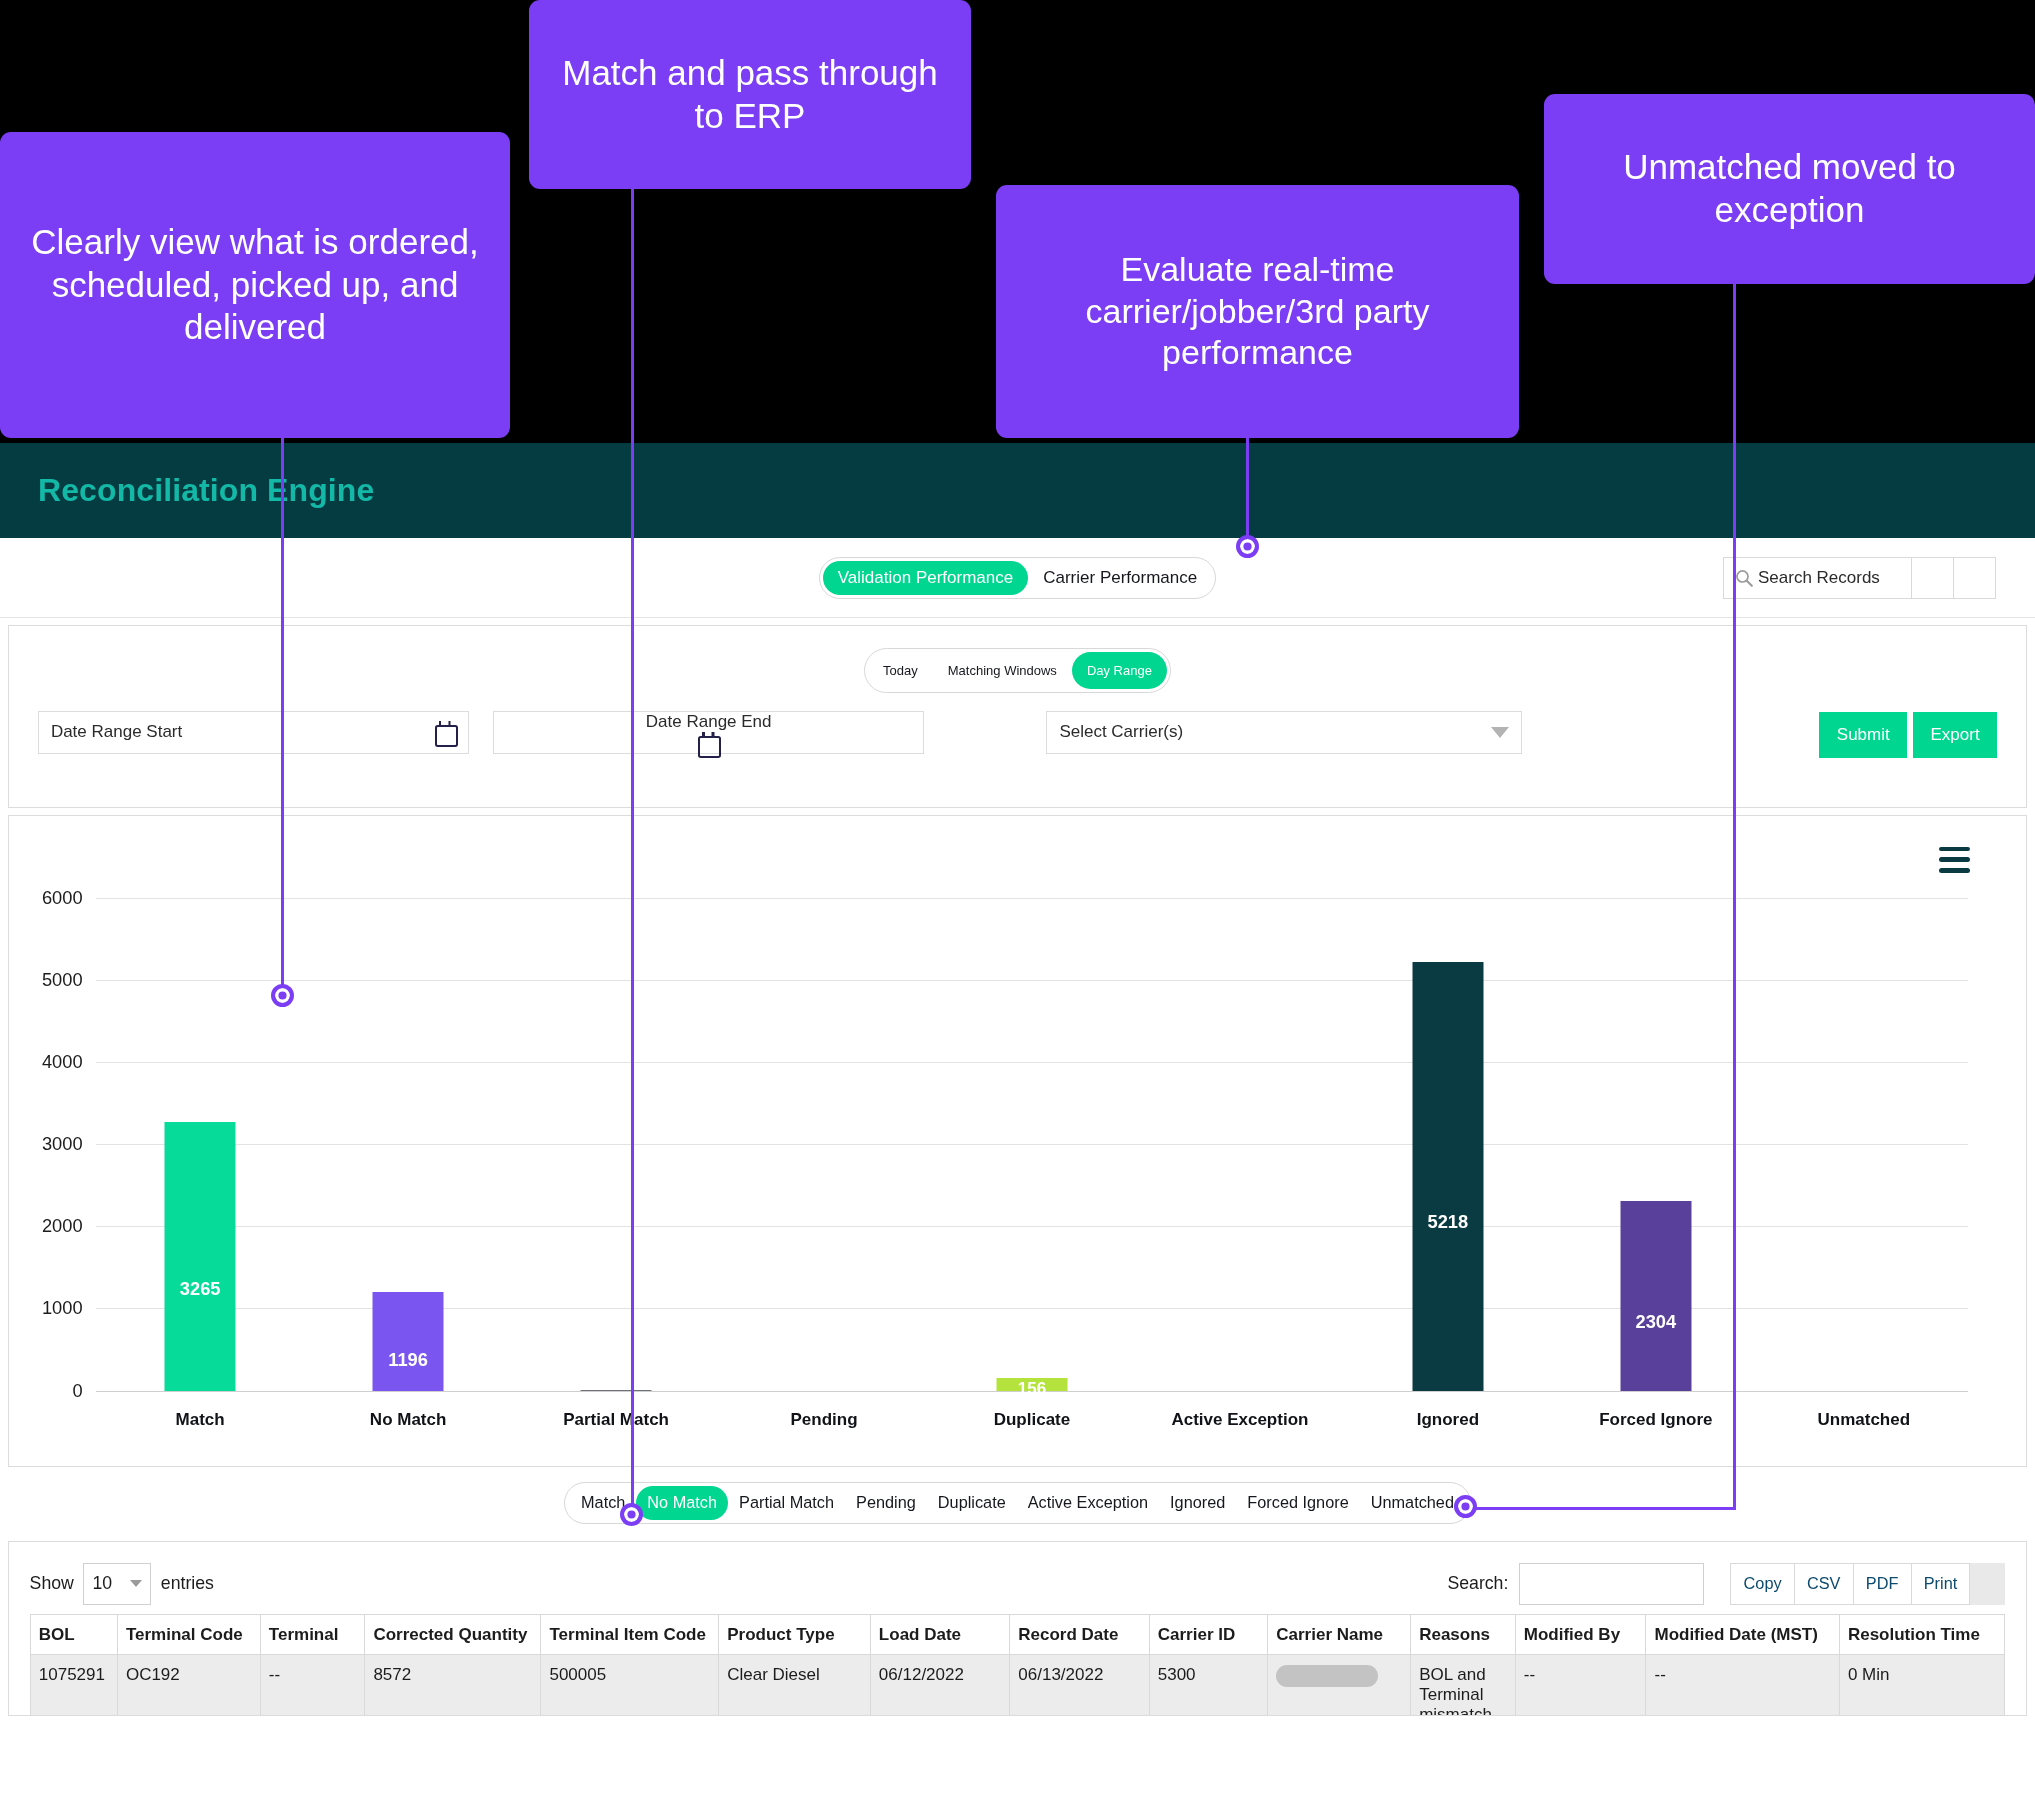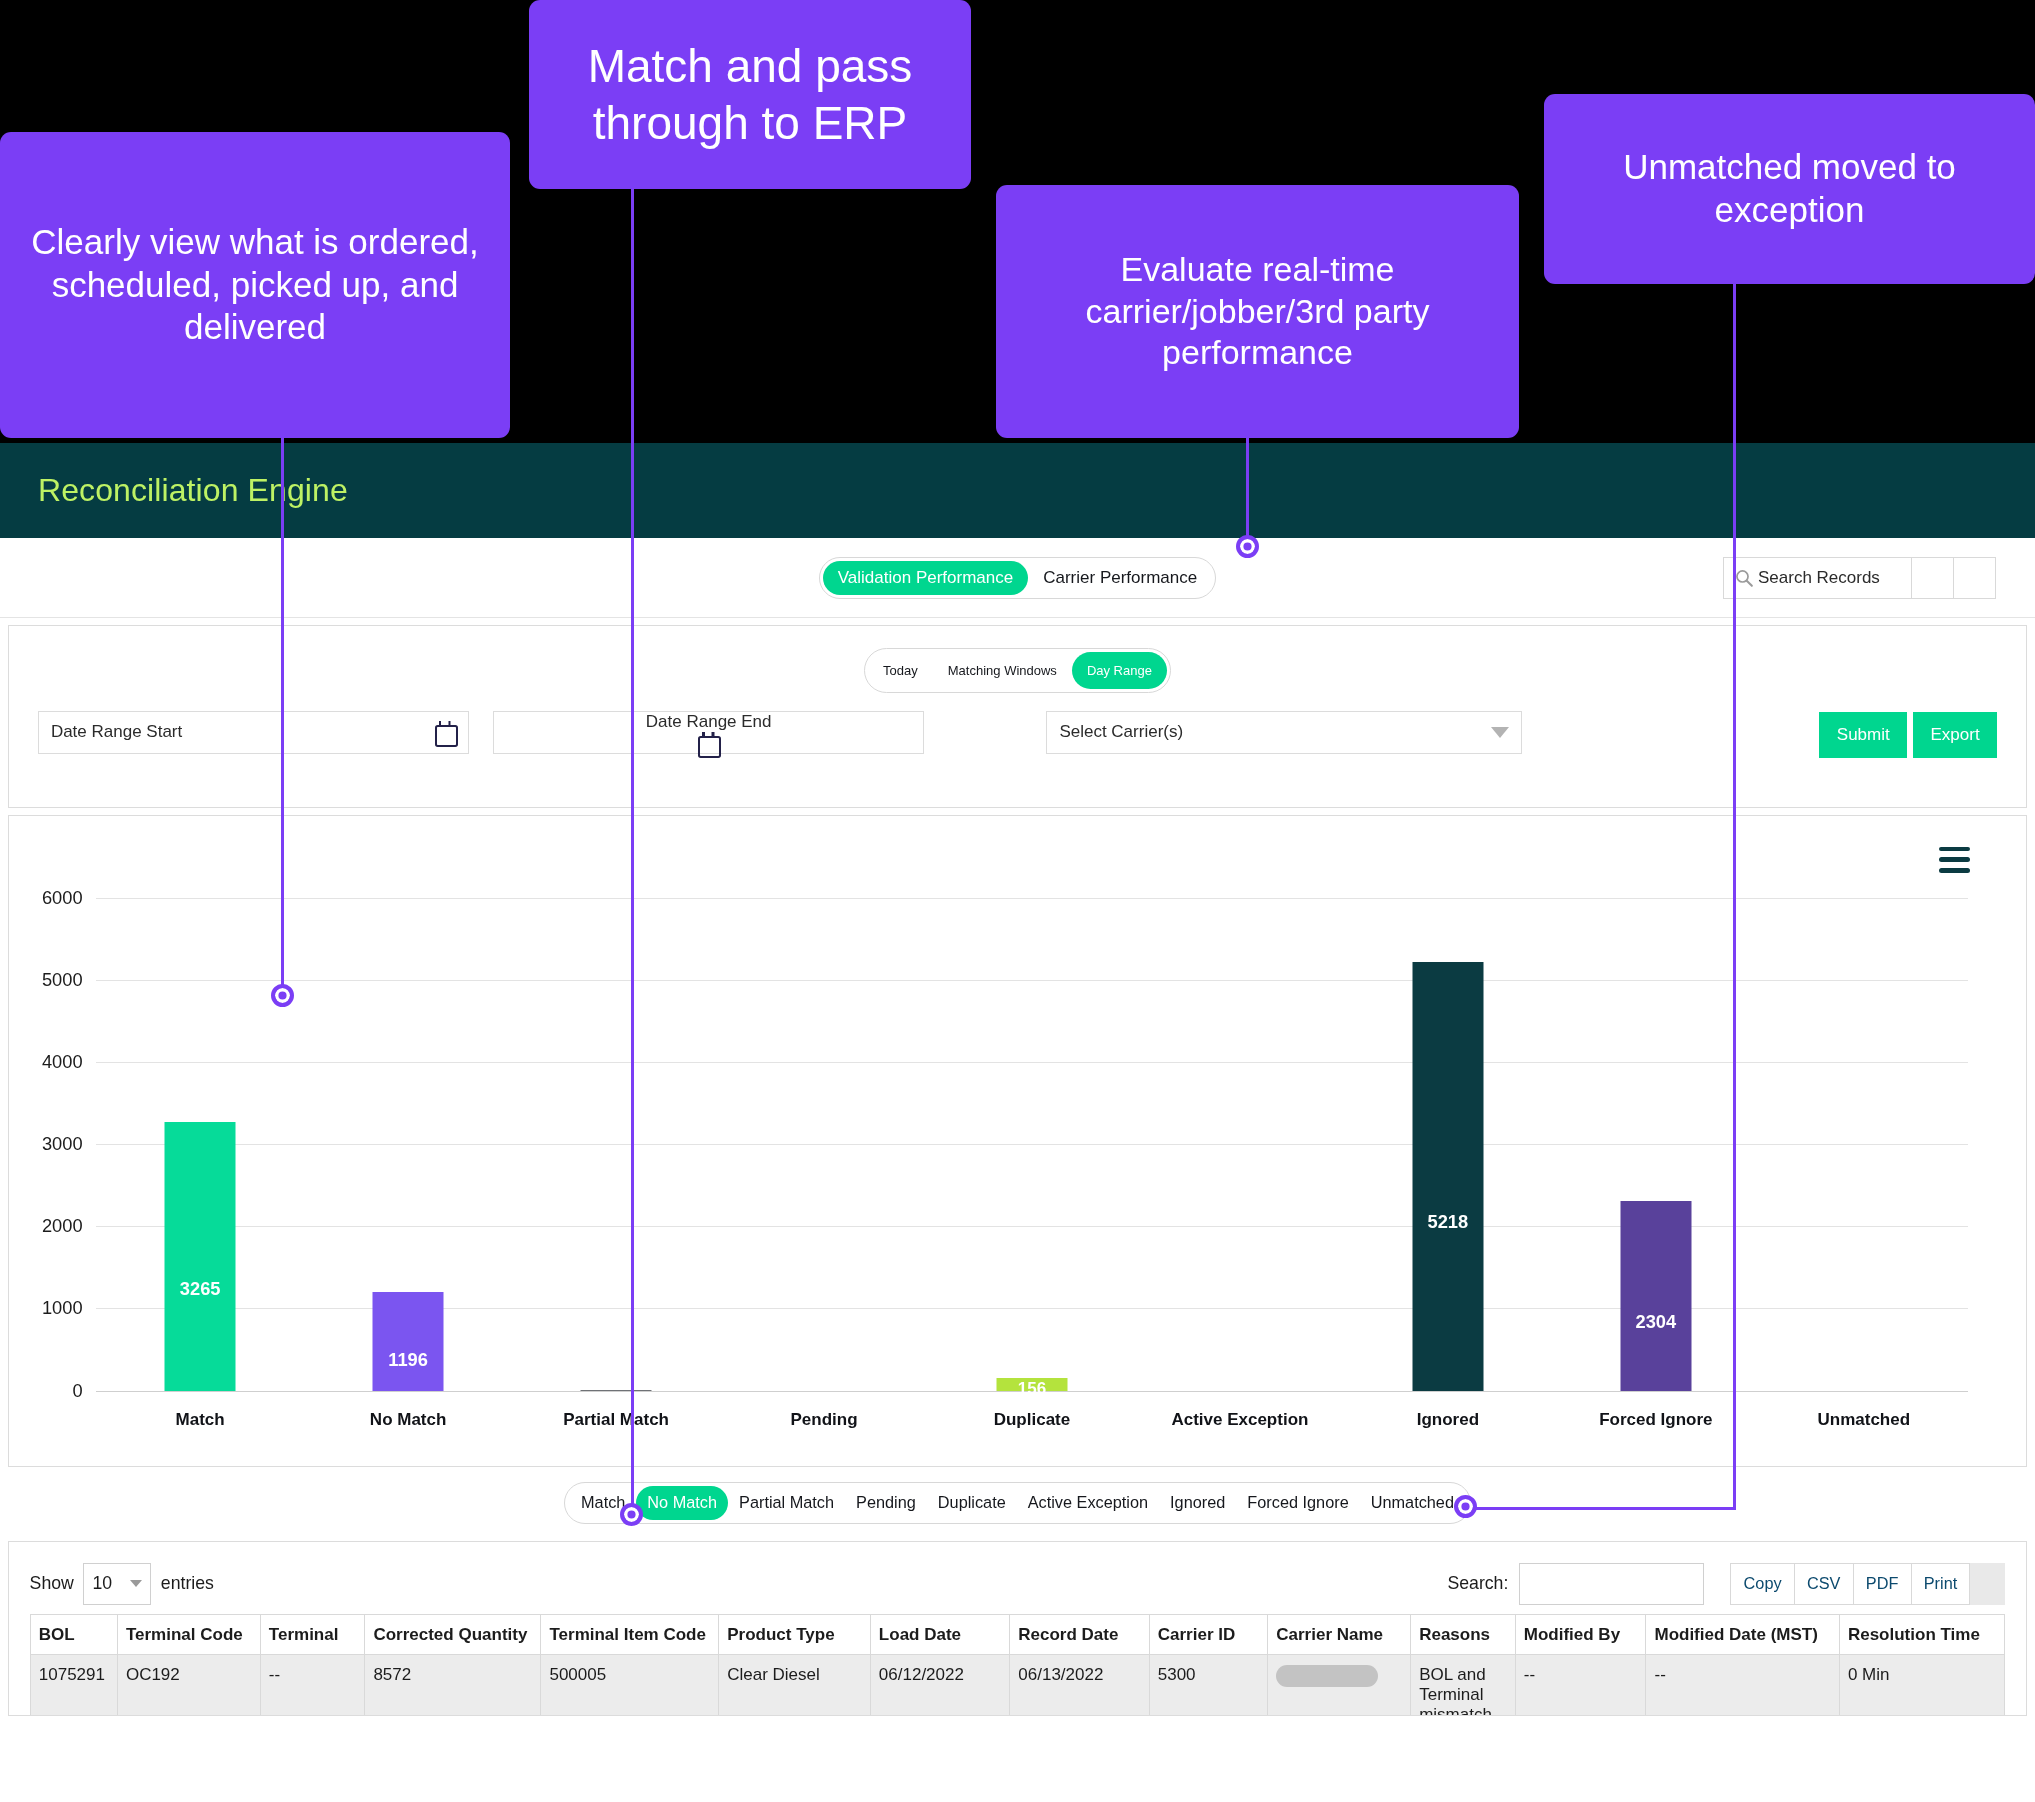--- a/index.html
+++ b/index.html
@@ -47,23 +47,23 @@
     background: #ffffff;
     z-index: 10;
   }
   .topbar {
     height: 95px;
     background: #053C42;
     display: flex; align-items: center;
     padding-left: 38px;
   }
   .topbar-title {
-    color: #bef264;
+    color: #14b8a6;
     font-size: 32px;
-    font-weight: 400;
+    font-weight: 700;
     letter-spacing: 0.1px;
   }
 
   
   .tabrow {
     height: 80px;
     background:#fff;
     position: relative;
     display:flex; align-items:center; justify-content:center;
     border-bottom: 0.7px solid #e4e4e4;
@@ -256,21 +256,21 @@
   <div class="conn-dot" style="left:1236px; top:535px;"></div>
 
   <div class="connector" style="left:1733px; top:145px; width:3.4px; height:1365px;"></div>
   <div class="connector" style="left:1468px; top:1507px; width:268px; height:3.4px;"></div>
   <div class="conn-dot" style="left:1454px; top:1495px;"></div>
 
   <div class="callout" style="left:0px; top:132px; width:510px; height:306px; font-size:35px;">
     <span>Clearly view what is ordered, scheduled, picked up, and delivered</span>
   </div>
 
-  <div class="callout" style="left:529px; top:0px; width:442px; height:189px; font-size:46px;">
+  <div class="callout" style="left:529px; top:0px; width:442px; height:189px; font-size:35px;">
     <span>Match and pass through to ERP</span>
   </div>
 
   <div class="callout" style="left:996px; top:185px; width:523px; height:253px; font-size:34px;">
     <span>Evaluate real-time carrier/jobber/3rd party performance</span>
   </div>
 
   <div class="callout" style="left:1544px; top:94px; width:491px; height:190px; font-size:35px;">
     <span>Unmatched moved to exception</span>
   </div>

